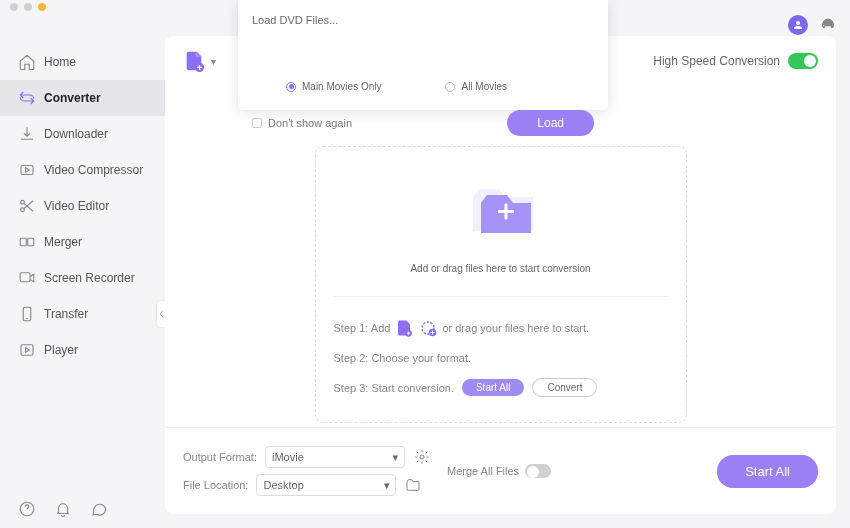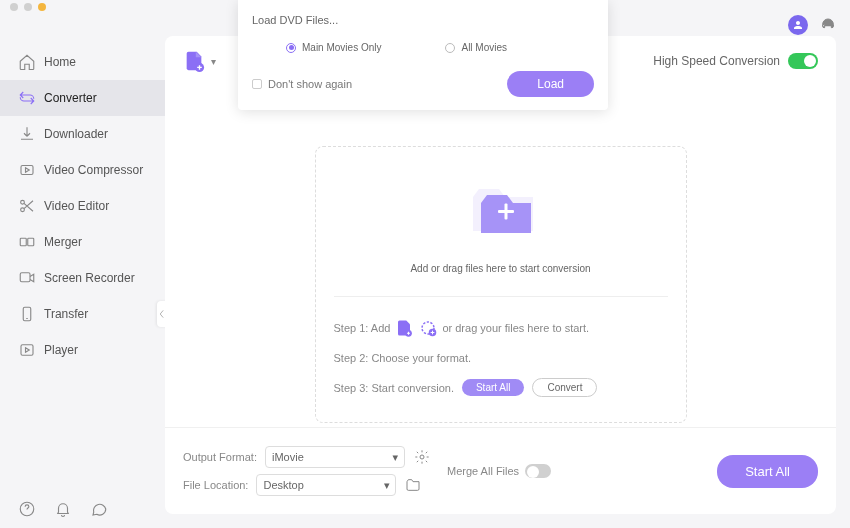--- a/index.html
+++ b/index.html
@@ -13,21 +13,21 @@
 
 .header { height: 22px; display: flex; justify-content: flex-end; align-items: center; padding-right: 12px; gap: 10px; }
 .header-icon { width: 20px; height: 20px; border-radius: 50%; display: flex; align-items: center; justify-content: center; cursor: pointer; }
 .header-user { background: #7b68ee; }
 .header-support svg { fill: #888; }
 
 .main { display: flex; height: 492px; }
 
 .sidebar { width: 165px; background: #f5f5f7; padding-top: 8px; position: relative; }
 .sidebar-item { display: flex; align-items: center; padding: 9px 18px; gap: 8px; cursor: pointer; font-size: 12px; color: #555; }
-.sidebar-item.active { background: #e5e5ea; color: #222; font-weight: 400; }
+.sidebar-item.active { background: #e5e5ea; color: #222; font-weight: 700; }
 .sidebar-item .s-icon { width: 18px; height: 18px; flex-shrink: 0; display: flex; align-items: center; justify-content: center; }
 .sidebar-item.active .s-icon svg { stroke: #8b6ff5; fill: none; }
 .sidebar-item .s-icon svg { stroke: #888; fill: none; }
 .sidebar-collapse { position: absolute; right: -2px; top: 265px; width: 10px; height: 26px; background: #fff; border-radius: 4px 0 0 4px; display: flex; align-items: center; justify-content: center; box-shadow: -1px 0 3px rgba(0,0,0,.08); cursor: pointer; }
 
 .sidebar-bottom { position: absolute; bottom: 10px; left: 18px; display: flex; gap: 18px; }
 .sb-icon { width: 18px; height: 18px; cursor: pointer; display: flex; align-items: center; justify-content: center; }
 .sb-icon svg { stroke: #888; fill: none; }
 .notif-dot::after { content: ''; position: absolute; width: 4px; height: 4px; background: #ff453a; border-radius: 50%; margin-left: 11px; margin-top: -15px; }
 
@@ -59,21 +59,21 @@
 .footer-field { display: flex; align-items: center; gap: 8px; font-size: 11px; color: #888; }
 .footer-select { width: 140px; height: 22px; border: 1px solid #ddd; border-radius: 4px; font-size: 11px; padding: 0 6px; display: flex; align-items: center; justify-content: space-between; color: #666; background: #fff; cursor: pointer; }
 .footer-col { display: flex; flex-direction: column; gap: 6px; }
 .footer-icon { width: 18px; height: 18px; cursor: pointer; display: flex; align-items: center; justify-content: center; }
 .merge { display: flex; align-items: center; gap: 6px; font-size: 11px; color: #888; margin-left: 4px; }
 .start-all-btn { margin-left: auto; background: #9b7ff5; color: #fff; border: none; border-radius: 16px; padding: 9px 28px; font-size: 13px; font-weight: 500; cursor: pointer; }
 
 .dialog { position: absolute; top: 0; left: 238px; width: 370px; height: 110px; background: #fff; box-shadow: 0 2px 14px rgba(0,0,0,.12); border-radius: 0 0 4px 4px; padding: 14px 14px 12px; z-index: 100; }
 .dialog-title { font-size: 11px; color: #666; margin-bottom: 16px; }
 .dialog-radios { display: flex; gap: 64px; margin-left: 34px; margin-bottom: 18px; }
-.radio-item { display: flex; align-items: center; gap: 6px; font-size: 10px; color: #666; cursor: pointer; }
+.radio-item { display: flex; align-items: center; gap: 6px; font-size: 10px; color: #666; cursor: pointer; margin-top: 39px; }
 .radio { width: 10px; height: 10px; border-radius: 50%; border: 1px solid #bbb; display: flex; align-items: center; justify-content: center; }
 .radio.checked { border-color: #8b6ff5; }
 .radio.checked::after { content: ''; width: 5px; height: 5px; background: #8b6ff5; border-radius: 50%; }
 .dialog-bottom { display: flex; align-items: center; justify-content: space-between; }
 .checkbox-item { display: flex; align-items: center; gap: 6px; font-size: 11px; color: #777; cursor: pointer; }
 .checkbox { width: 10px; height: 10px; border: 1px solid #ccc; border-radius: 2px; }
 .load-btn { background: #9b7ff5; color: #fff; border: none; border-radius: 13px; padding: 6px 30px; font-size: 12px; cursor: pointer; }
 </style>
 </head>
 <body>

